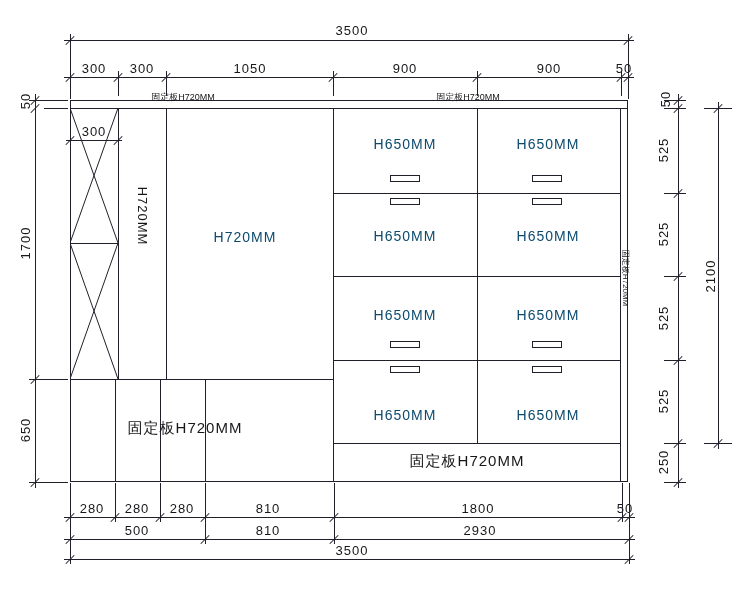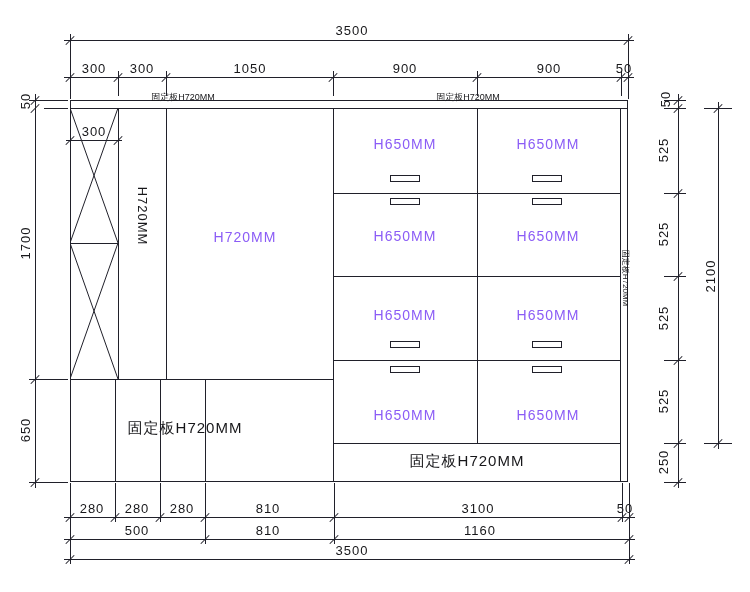--- a/index.html
+++ b/index.html
@@ -6,21 +6,21 @@
   #stage{position:relative;width:750px;height:592px;background:#fff;overflow:hidden;
          font-family:"Liberation Sans","DejaVu Sans",sans-serif;}
   .hl{position:absolute;height:1px;background:#20202a;}
   .vl{position:absolute;width:1px;background:#20202a;}
   .tk{position:absolute;width:12px;height:1px;background:#20202a;transform:rotate(-45deg);}
   .dh{position:absolute;height:1px;background:#20202a;}
   .dt{position:absolute;font-size:13px;color:#17171a;letter-spacing:1px;white-space:nowrap;
       transform:translateX(-50%);}
   .dtv{position:absolute;font-size:13px;color:#17171a;letter-spacing:1px;white-space:nowrap;
       transform:translate(-50%,-50%) rotate(-90deg);}
-  .ct{position:absolute;font-size:14px;color:#8b5cf6;letter-spacing:1px;white-space:nowrap;
+  .ct{position:absolute;font-size:14px;color:#0c4a6e;letter-spacing:1px;white-space:nowrap;
       transform:translateX(-50%);}
   .cn-sm{position:absolute;font-size:9px;color:#17171a;white-space:nowrap;transform:translateX(-50%);}
   .cn-lg{position:absolute;font-size:15px;color:#17171a;letter-spacing:1px;white-space:nowrap;
       transform:translateX(-50%);}
   .cn-side{position:absolute;font-size:8px;color:#17171a;white-space:nowrap;
       transform:translate(-50%,-50%) rotate(90deg);}
   .rot-cw{position:absolute;font-size:13px;color:#17171a;letter-spacing:1px;white-space:nowrap;
       transform:translate(-50%,-50%) rotate(90deg);}
   .handle{position:absolute;width:30px;height:7px;border:1px solid #20202a;background:#fff;box-sizing:border-box;}
   .outline{position:absolute;border:1px solid #20202a;box-sizing:border-box;}
@@ -162,31 +162,31 @@
   <div class="tk" style="left:109px;top:517px;"></div>
   <div class="tk" style="left:154px;top:517px;"></div>
   <div class="tk" style="left:199px;top:517px;"></div>
   <div class="tk" style="left:328px;top:517px;"></div>
   <div class="tk" style="left:616px;top:517px;"></div>
   <div class="tk" style="left:623px;top:517px;"></div>
   <div class="dt" style="left:92px;top:501px;">280</div>
   <div class="dt" style="left:137px;top:501px;">280</div>
   <div class="dt" style="left:182px;top:501px;">280</div>
   <div class="dt" style="left:268px;top:501px;">810</div>
-  <div class="dt" style="left:478px;top:501px;">3100</div>
+  <div class="dt" style="left:478px;top:501px;">1800</div>
   <div class="dt" style="left:625px;top:501px;">50</div>
 
   <div class="hl" style="left:64px;top:539px;width:571px;"></div>
   <div class="tk" style="left:64px;top:539px;"></div>
   <div class="tk" style="left:199px;top:539px;"></div>
   <div class="tk" style="left:328px;top:539px;"></div>
   <div class="tk" style="left:623px;top:539px;"></div>
   <div class="dt" style="left:137px;top:523px;">500</div>
   <div class="dt" style="left:268px;top:523px;">810</div>
-  <div class="dt" style="left:480px;top:523px;">1160</div>
+  <div class="dt" style="left:480px;top:523px;">2930</div>
 
   <div class="hl" style="left:64px;top:559px;width:571px;"></div>
   <div class="tk" style="left:64px;top:559px;"></div>
   <div class="tk" style="left:623px;top:559px;"></div>
   <div class="dt" style="left:352px;top:543px;">3500</div>
 
   <div class="vl" style="left:70px;top:483px;height:81px;"></div>
   <div class="vl" style="left:629px;top:483px;height:81px;"></div>
   <div class="vl" style="left:115px;top:483px;height:39px;"></div>
   <div class="vl" style="left:160px;top:483px;height:39px;"></div>

